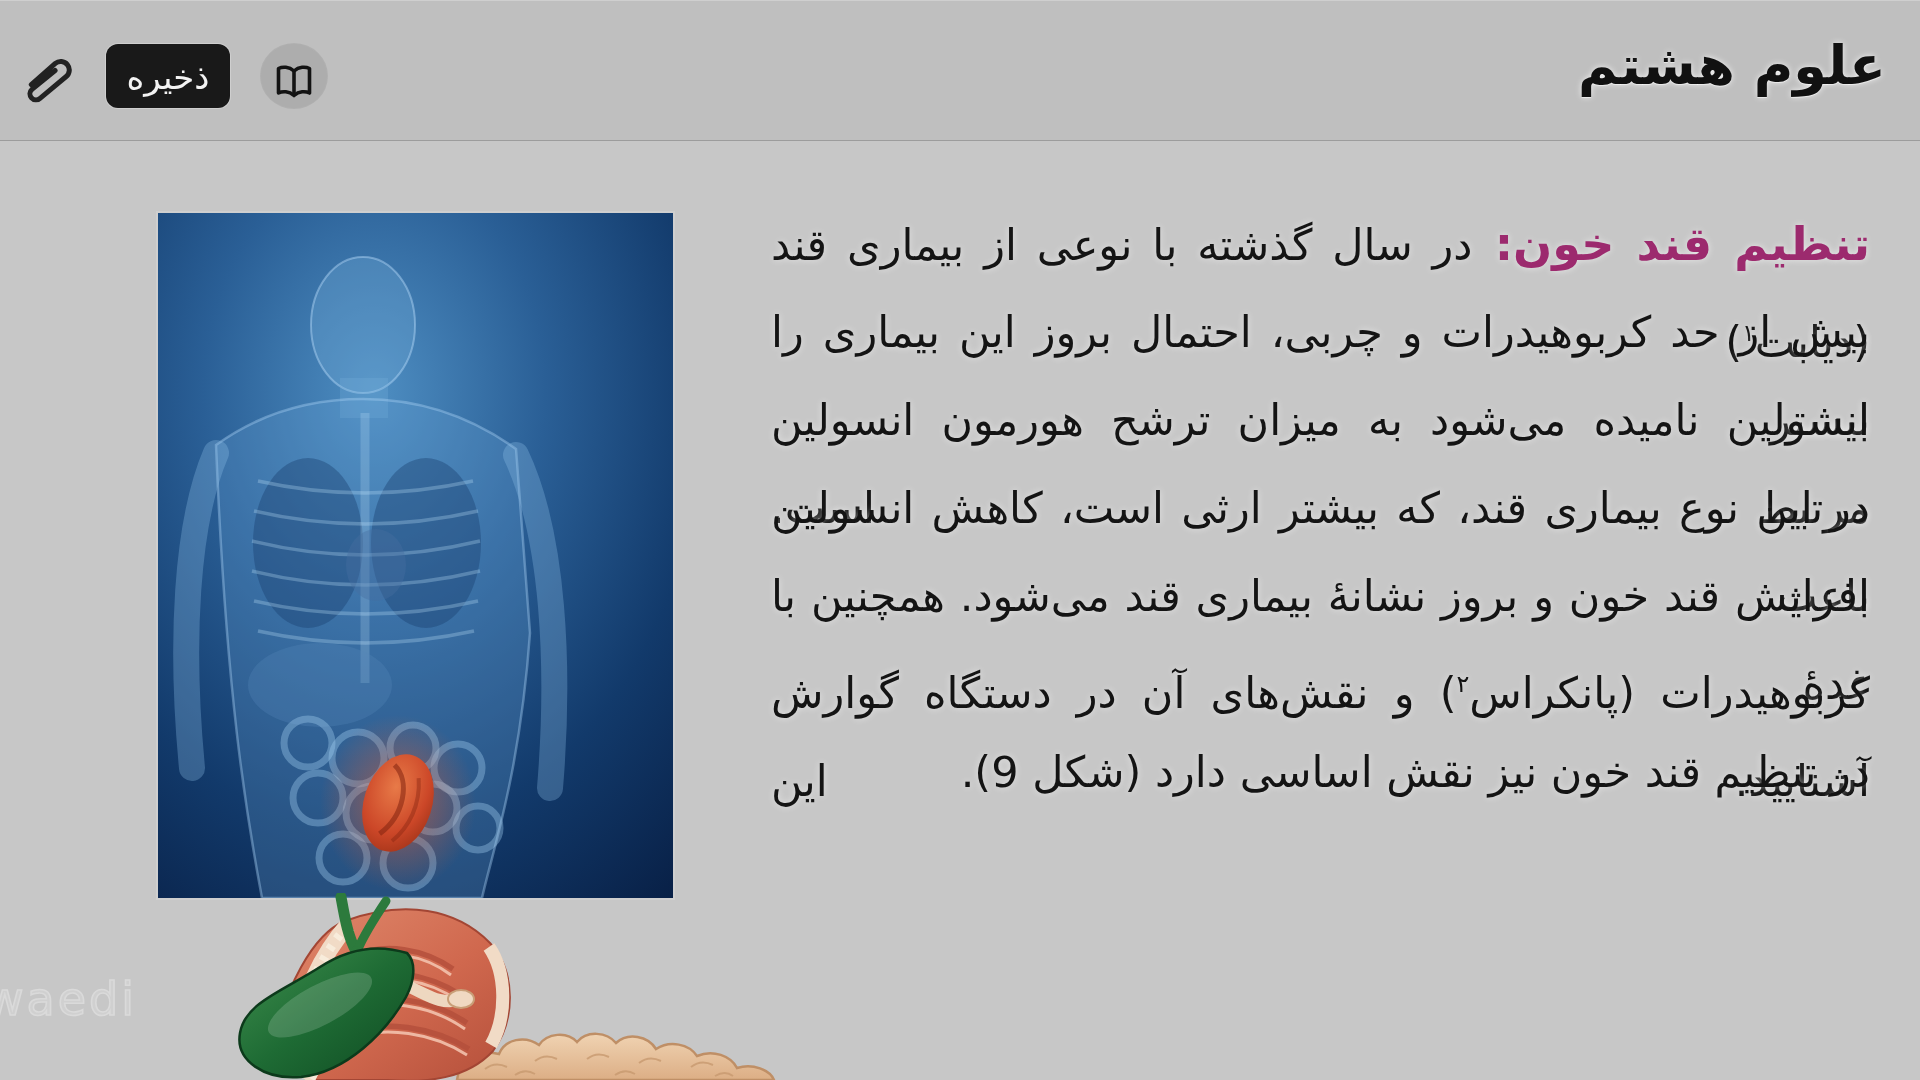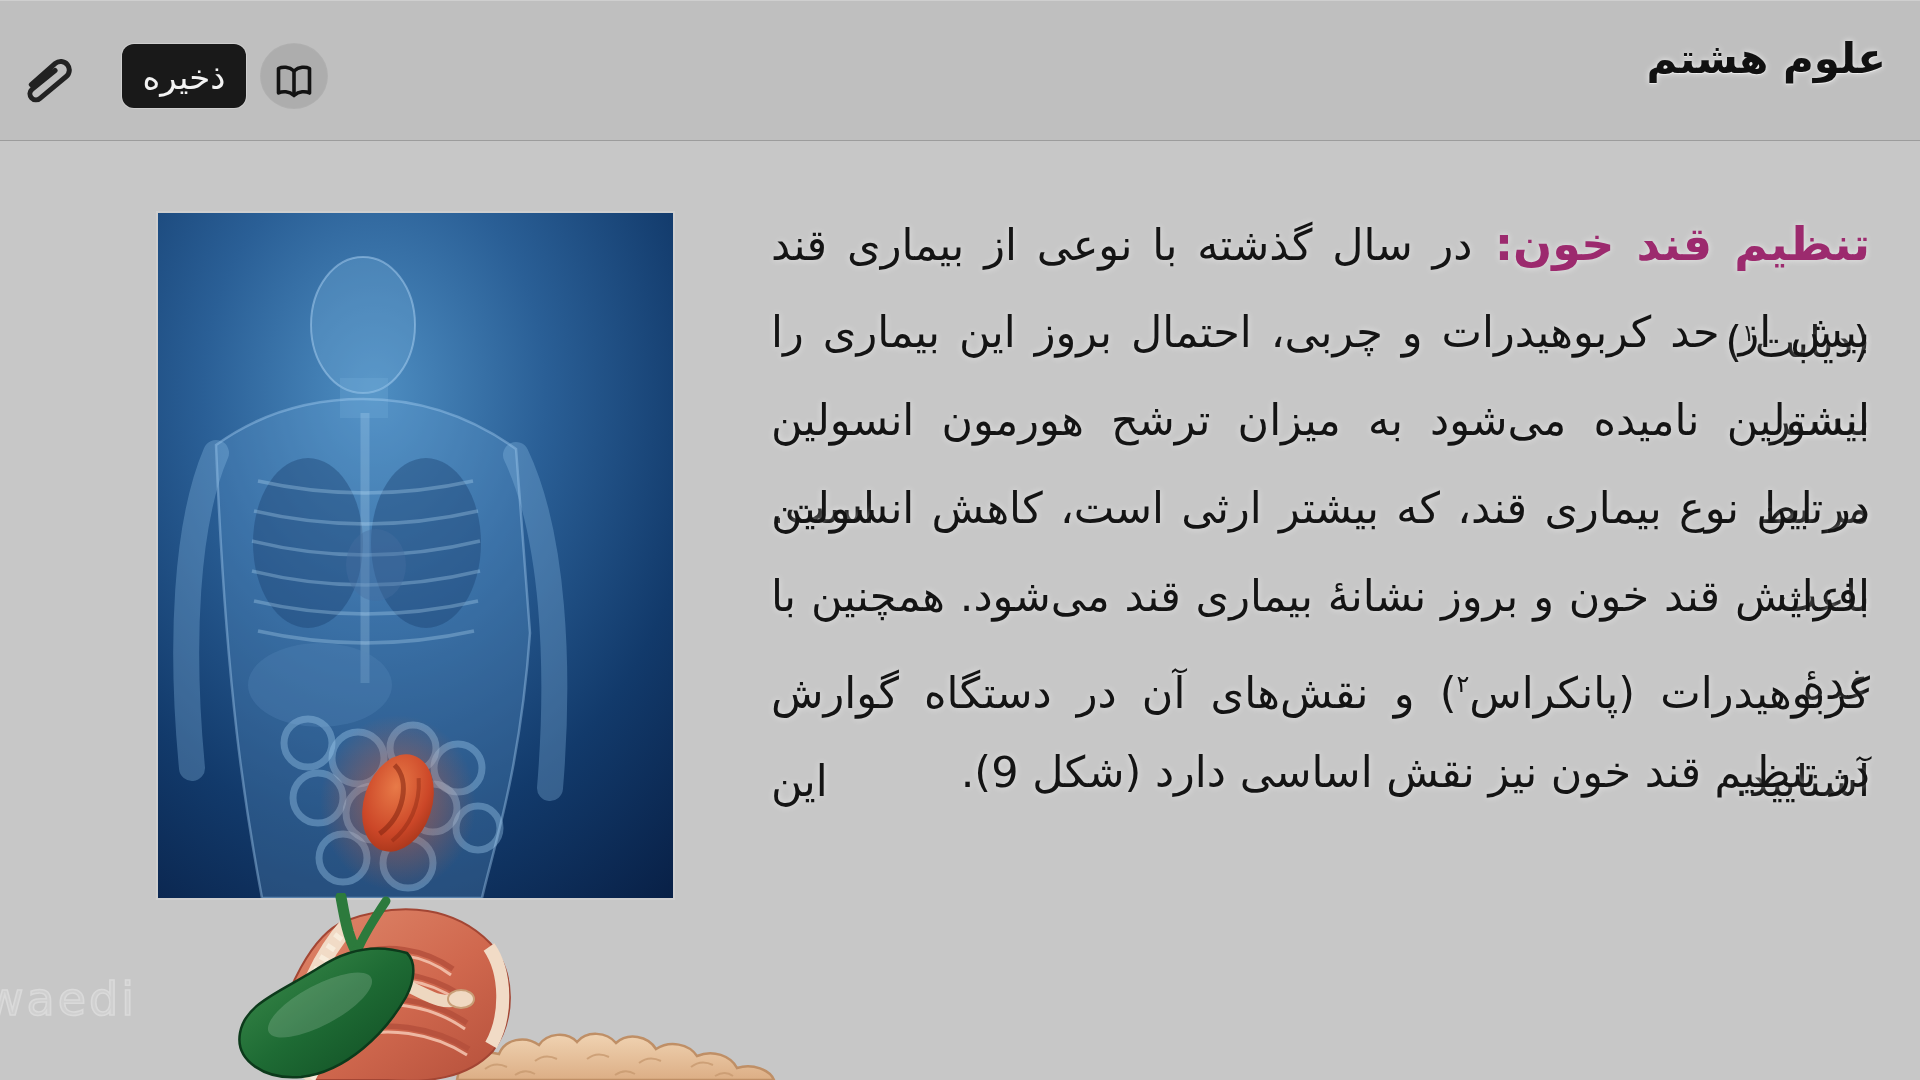--- a/index.html
+++ b/index.html
@@ -6,25 +6,25 @@
     background:#c7c7c7;font-family:"DejaVu Sans",sans-serif;}
   .stage{position:relative;width:1920px;height:1080px;background:#c7c7c7;direction:ltr;}
 
   
   .topbar{position:absolute;left:0;top:0;width:1920px;height:140px;background:#bfbfbf;
     border-bottom:1px solid rgba(0,0,0,.18);box-shadow:0 1px 0 rgba(255,255,255,.25) inset;}
   .clip-btn{position:absolute;left:14px;top:46px;width:56px;height:60px;background:transparent;
     border:none;cursor:pointer;}
   .save-btn{position:absolute;left:106px;top:44px;width:124px;height:64px;background:#191919;
     border:none;border-radius:12px;color:#f3f3f3;font-size:34px;line-height:64px;text-align:center;
-    font-family:"DejaVu Sans",sans-serif;cursor:pointer;box-shadow:0 0 0 1px rgba(255,255,255,.25);margin-left:16px;}
+    font-family:"DejaVu Sans",sans-serif;cursor:pointer;box-shadow:0 0 0 1px rgba(255,255,255,.25);}
   .book-btn{position:absolute;left:261px;top:44px;width:66px;height:64px;border-radius:50%;
     background:#adadad;border:none;cursor:pointer;box-shadow:0 0 0 1px rgba(0,0,0,.08);}
   .book-btn svg{display:block;margin:13px auto 0 auto;}
-  .page-title{position:absolute;right:34px;top:34px;font-size:42px;font-weight:bold;color:#111;
+  .page-title{position:absolute;right:34px;top:34px;font-size:54px;font-weight:bold;color:#111;
     direction:rtl;text-shadow:0 0 6px rgba(255,255,255,.8),0 1px 0 rgba(255,255,255,.5);}
 
   
   .article{position:absolute;top:200px;right:50px;left:735px;direction:rtl;color:#141414;
     font-size:43px;text-shadow:0 0 7px rgba(255,255,255,.55);margin-left:36px;}
   .tline{height:88px;line-height:88px;text-align:justify;text-align-last:justify;
     white-space:normal;overflow:visible;}
   .tline.last{text-align-last:right;}
   .tline .heading{color:#9c2a6e;font-weight:bold;font-size:46px;
     text-shadow:0 0 7px rgba(255,255,255,.6);}

